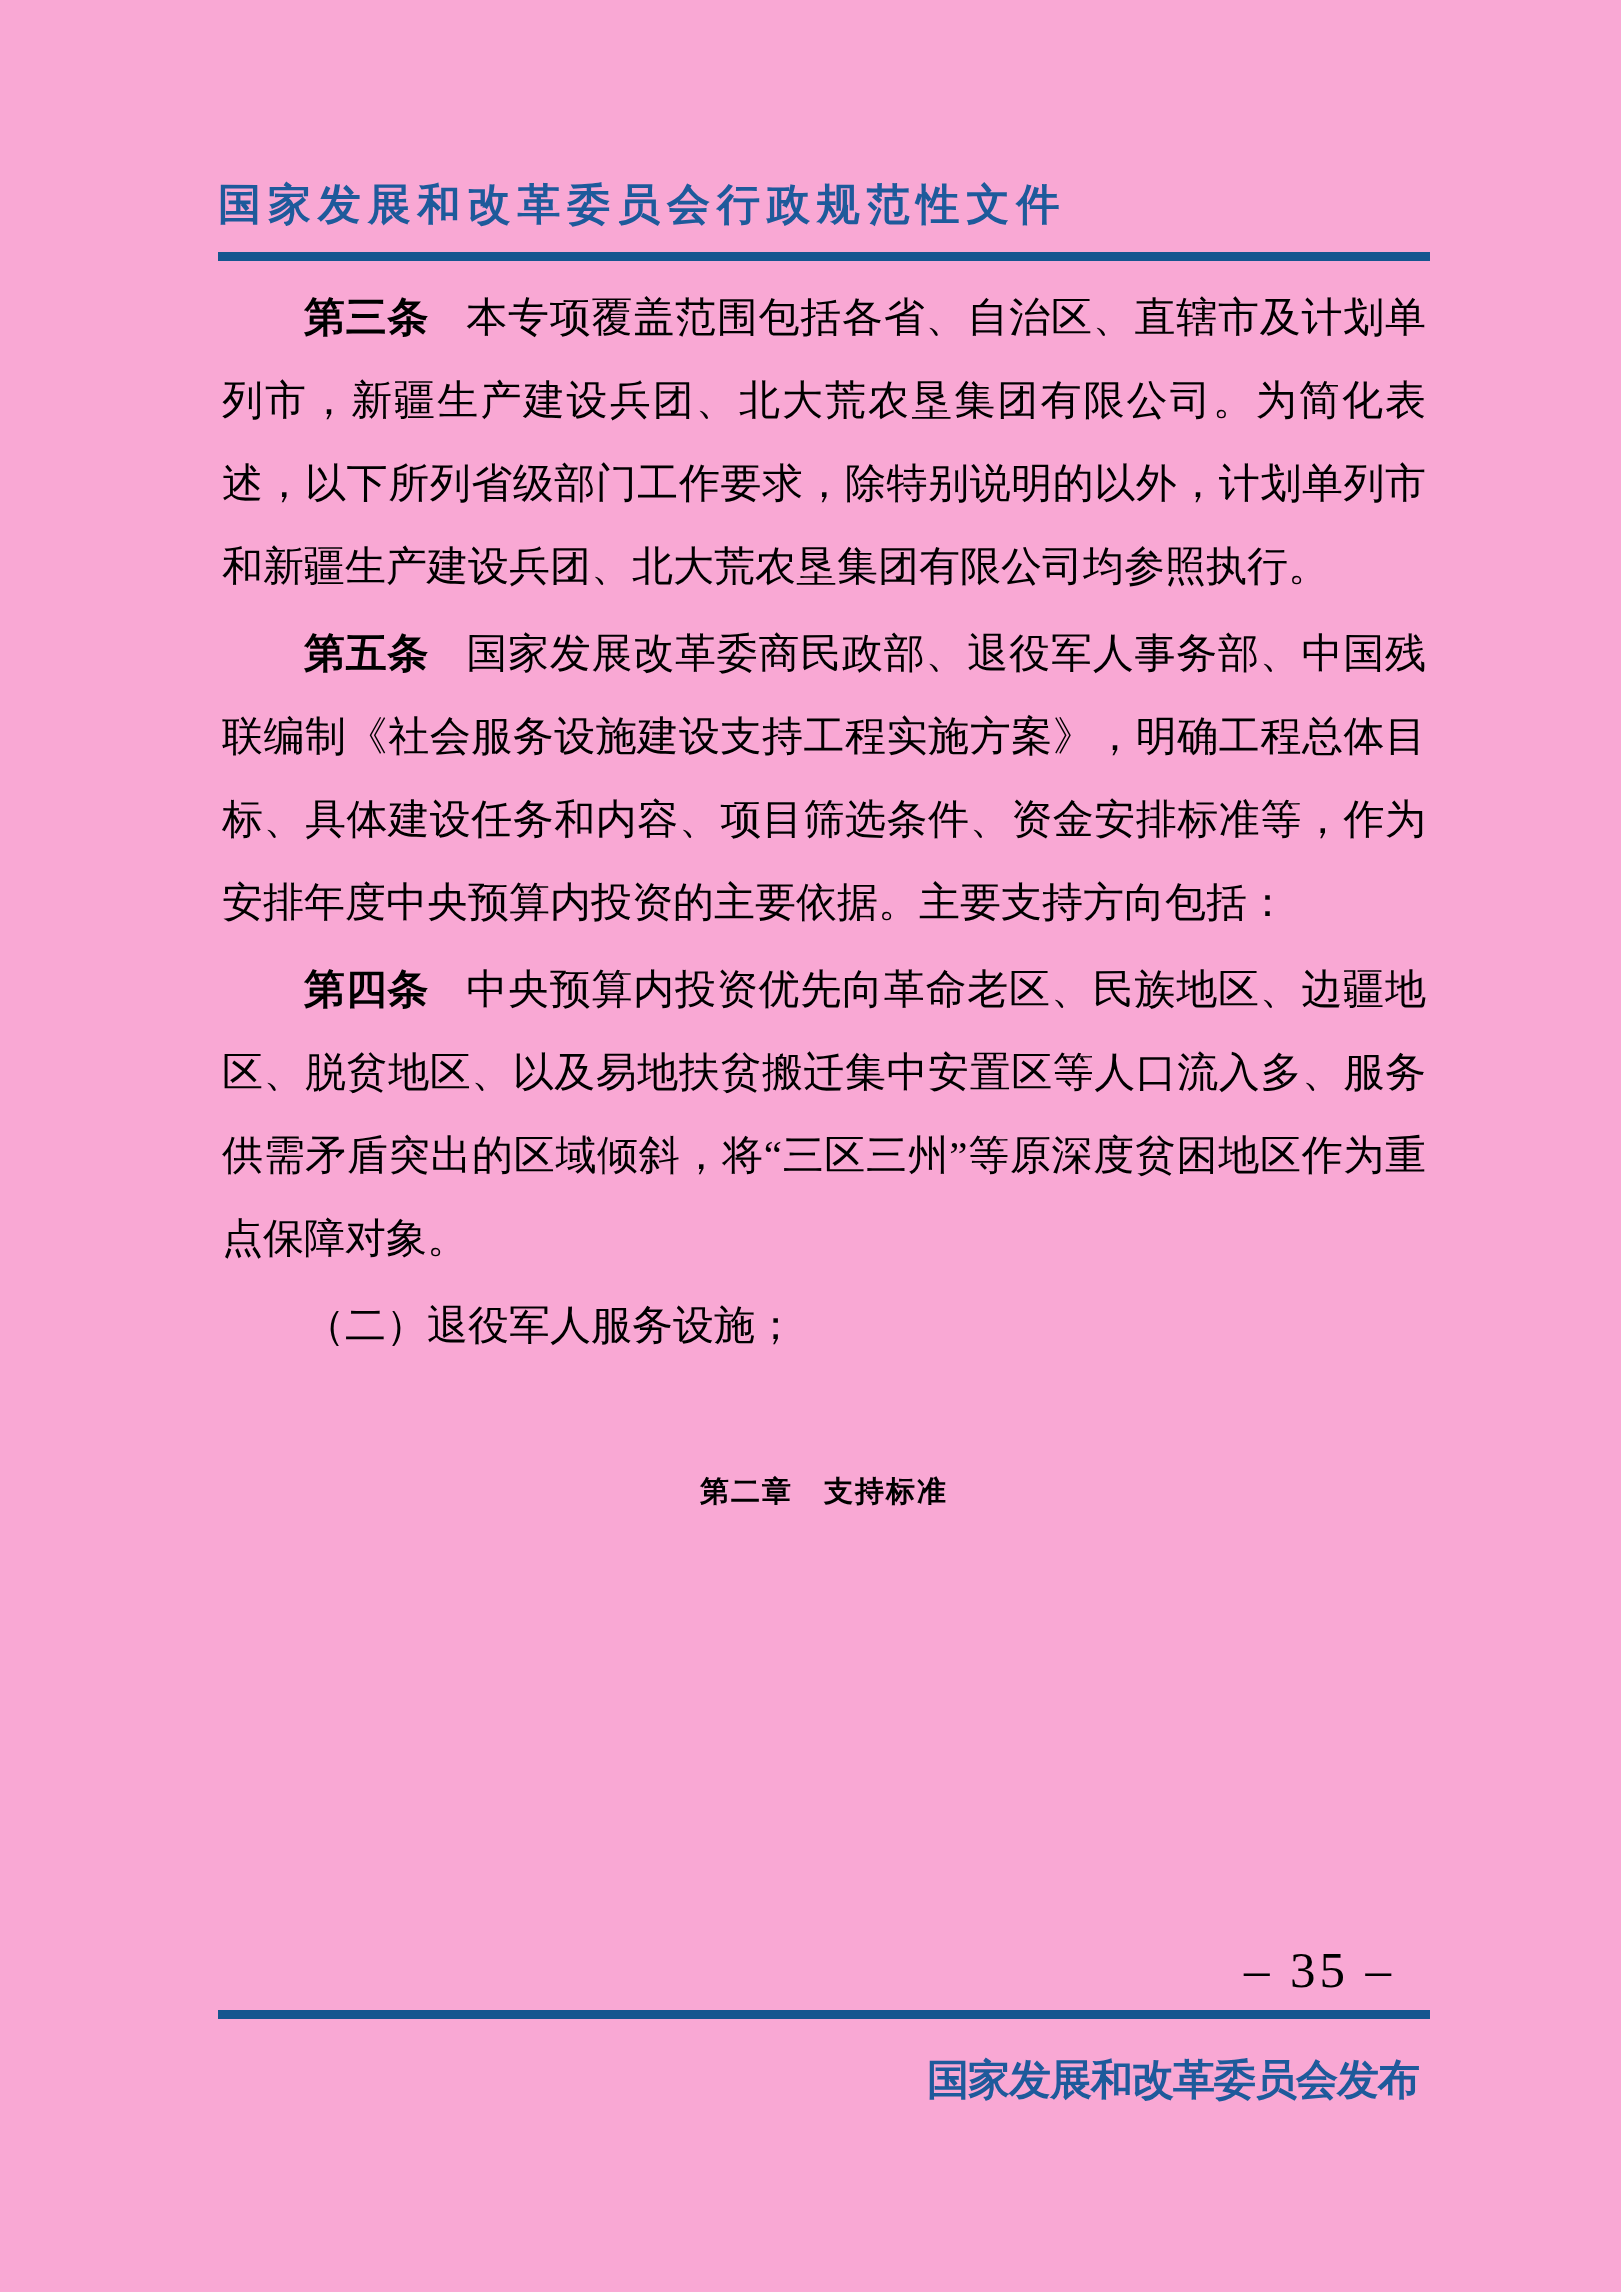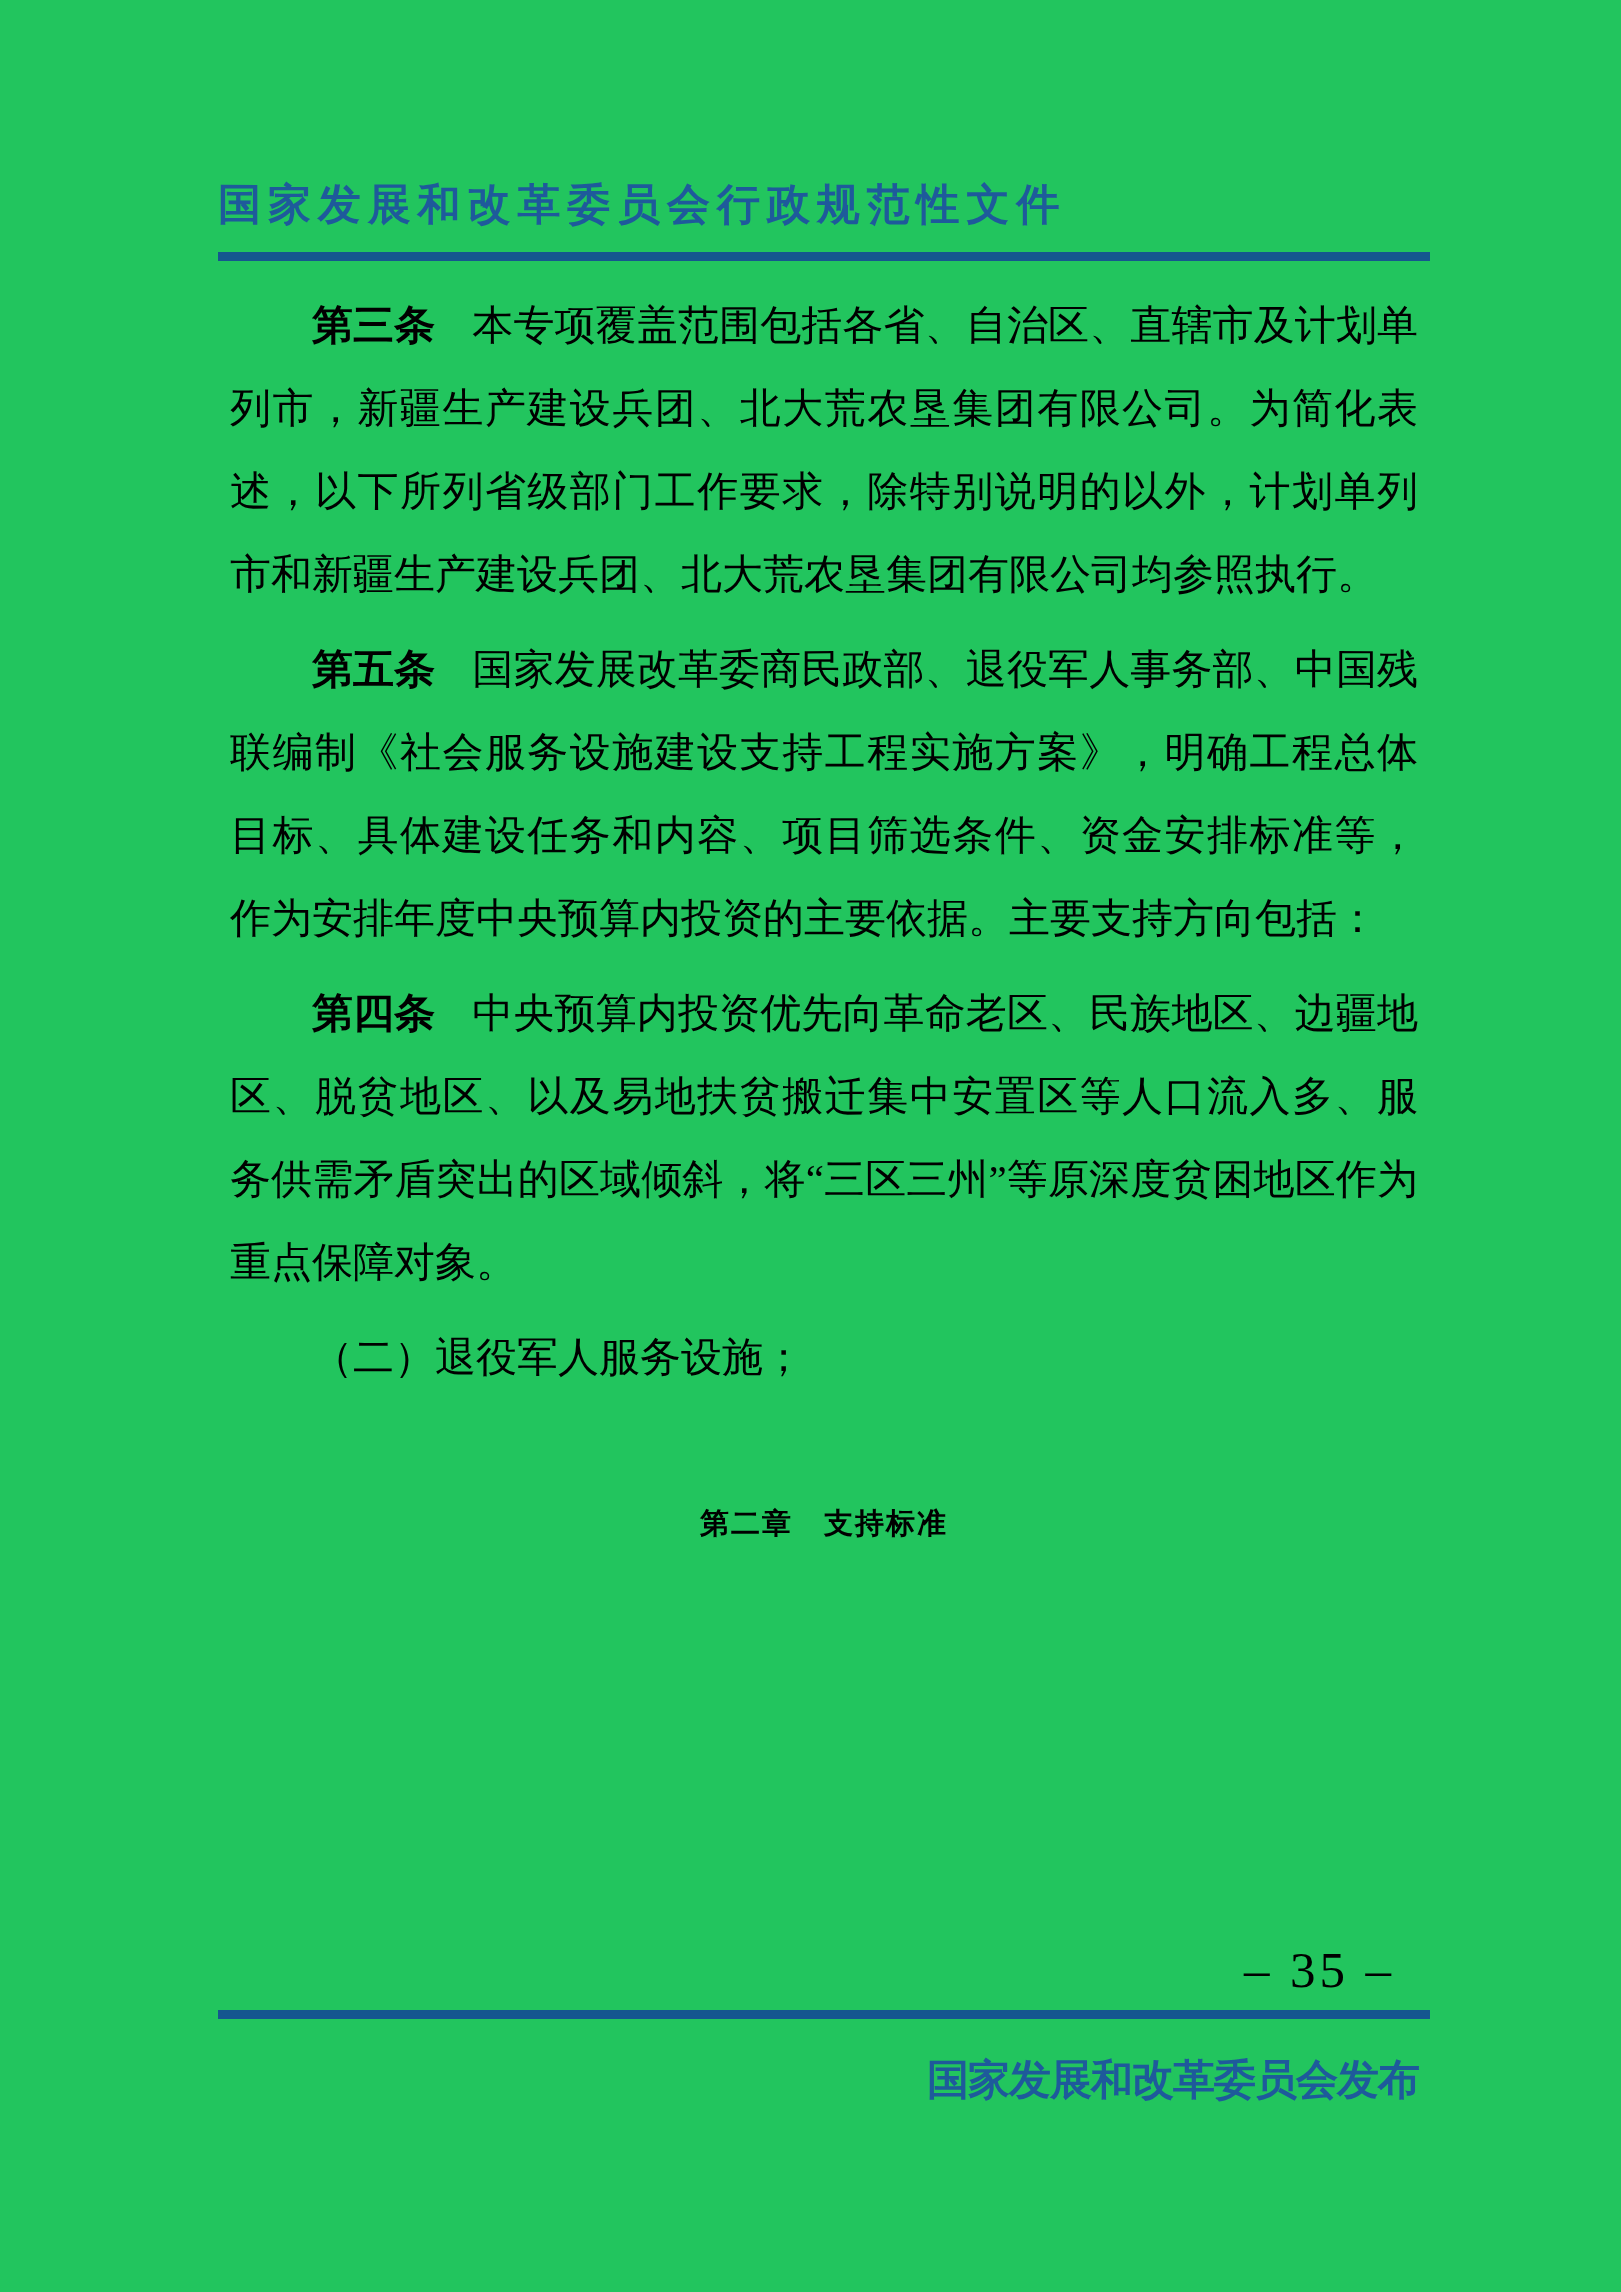--- a/index.html
+++ b/index.html
@@ -4,21 +4,21 @@
 <style>
   :root{
     --accent:#1e5a9b;
     --rule:#15568f;
   }
   html,body{margin:0;padding:0;background:#ffffff;}
   .page{
     position:relative;
     width:1621px;
     height:2293px;
-    background:#22c55e;
+    background:#f9a8d4;
     overflow:hidden;
     font-family:"Liberation Serif","DejaVu Serif",serif;
     color:#000;
   }
   .header-title{
     position:absolute;
     left:218px;
     top:176px;
     font-size:43px;
     font-weight:bold;
@@ -39,21 +39,21 @@
     position:absolute;
     left:218px;
     top:272px;
     width:1212px;
     font-size:41px;
     line-height:83px;
     text-align:justify;
     text-justify:inter-ideograph;
   }
   .content p{
-    margin:12px;
+    margin:4px;
     text-indent:2em;
   }
   .para-label{
     font-weight:bold;
     margin-right:0.9em;
   }
   .chapter-heading{
     margin:83px 0 0 0;
     font-size:29px;
     font-weight:bold;

